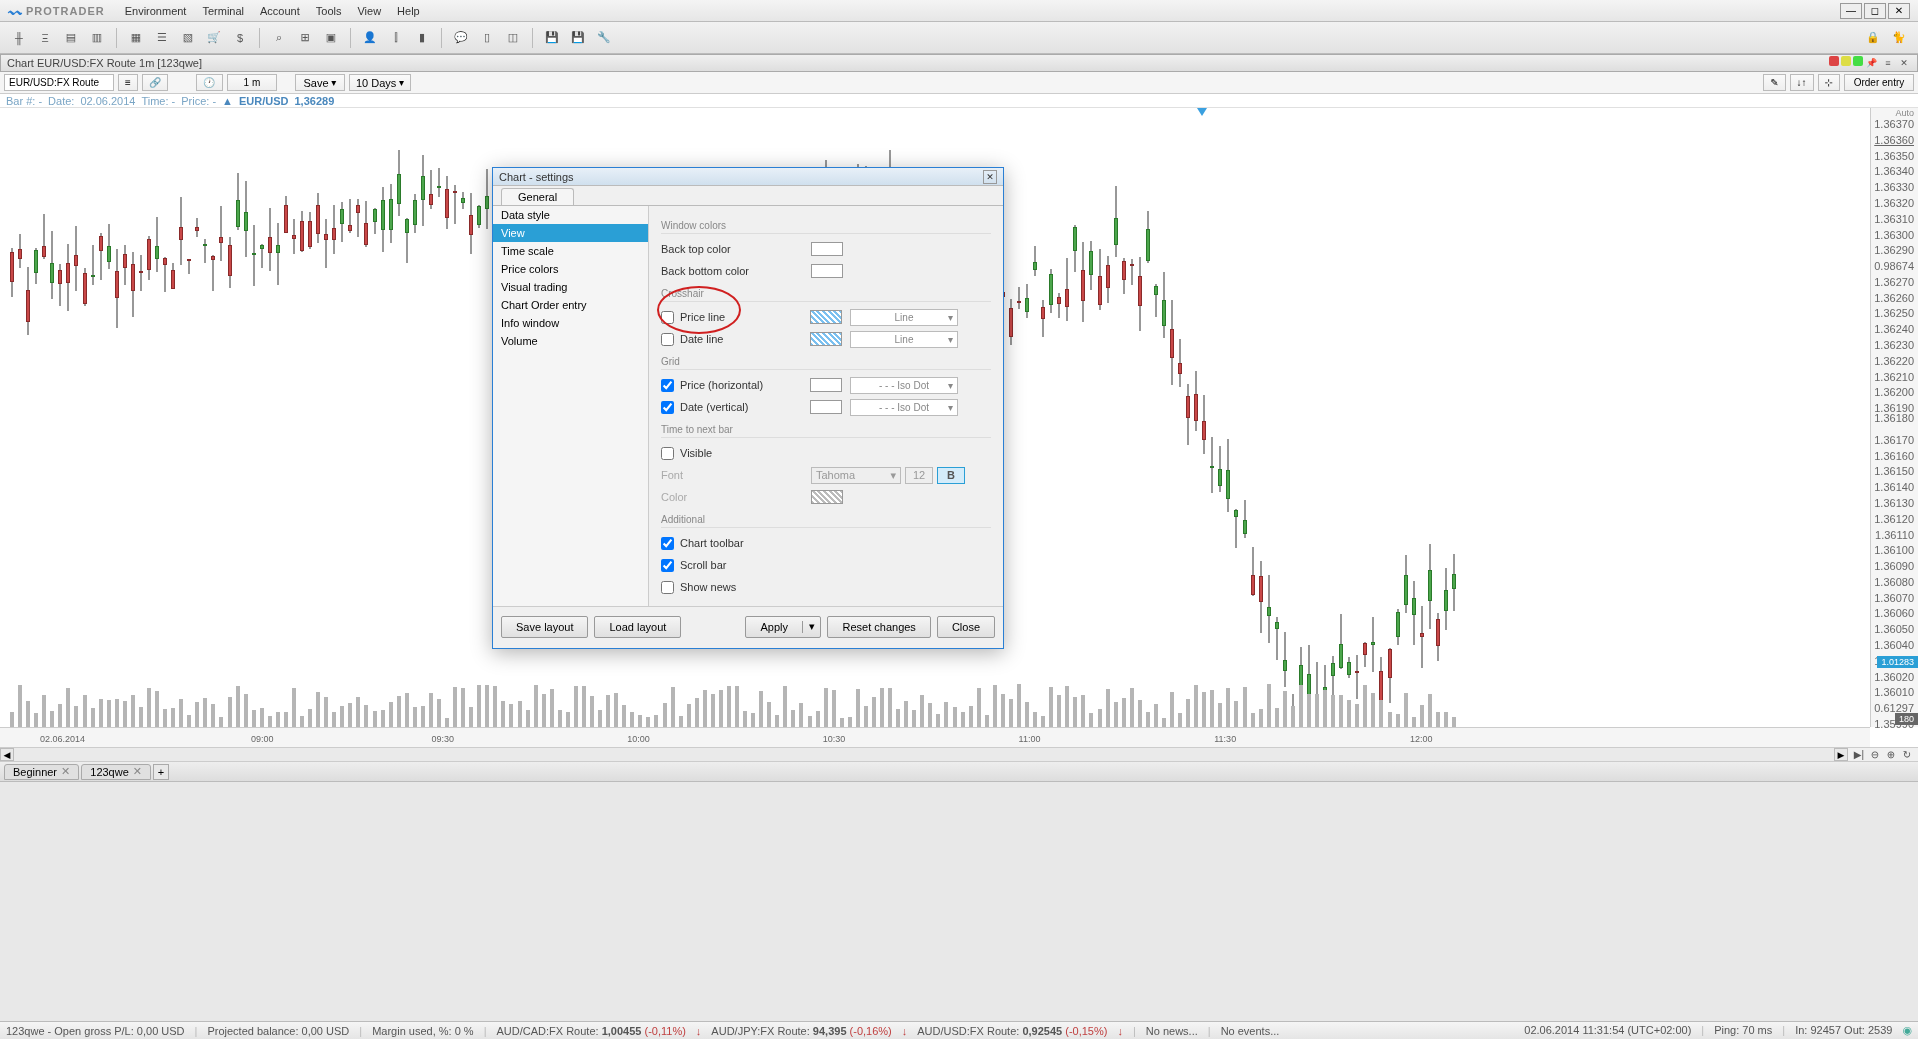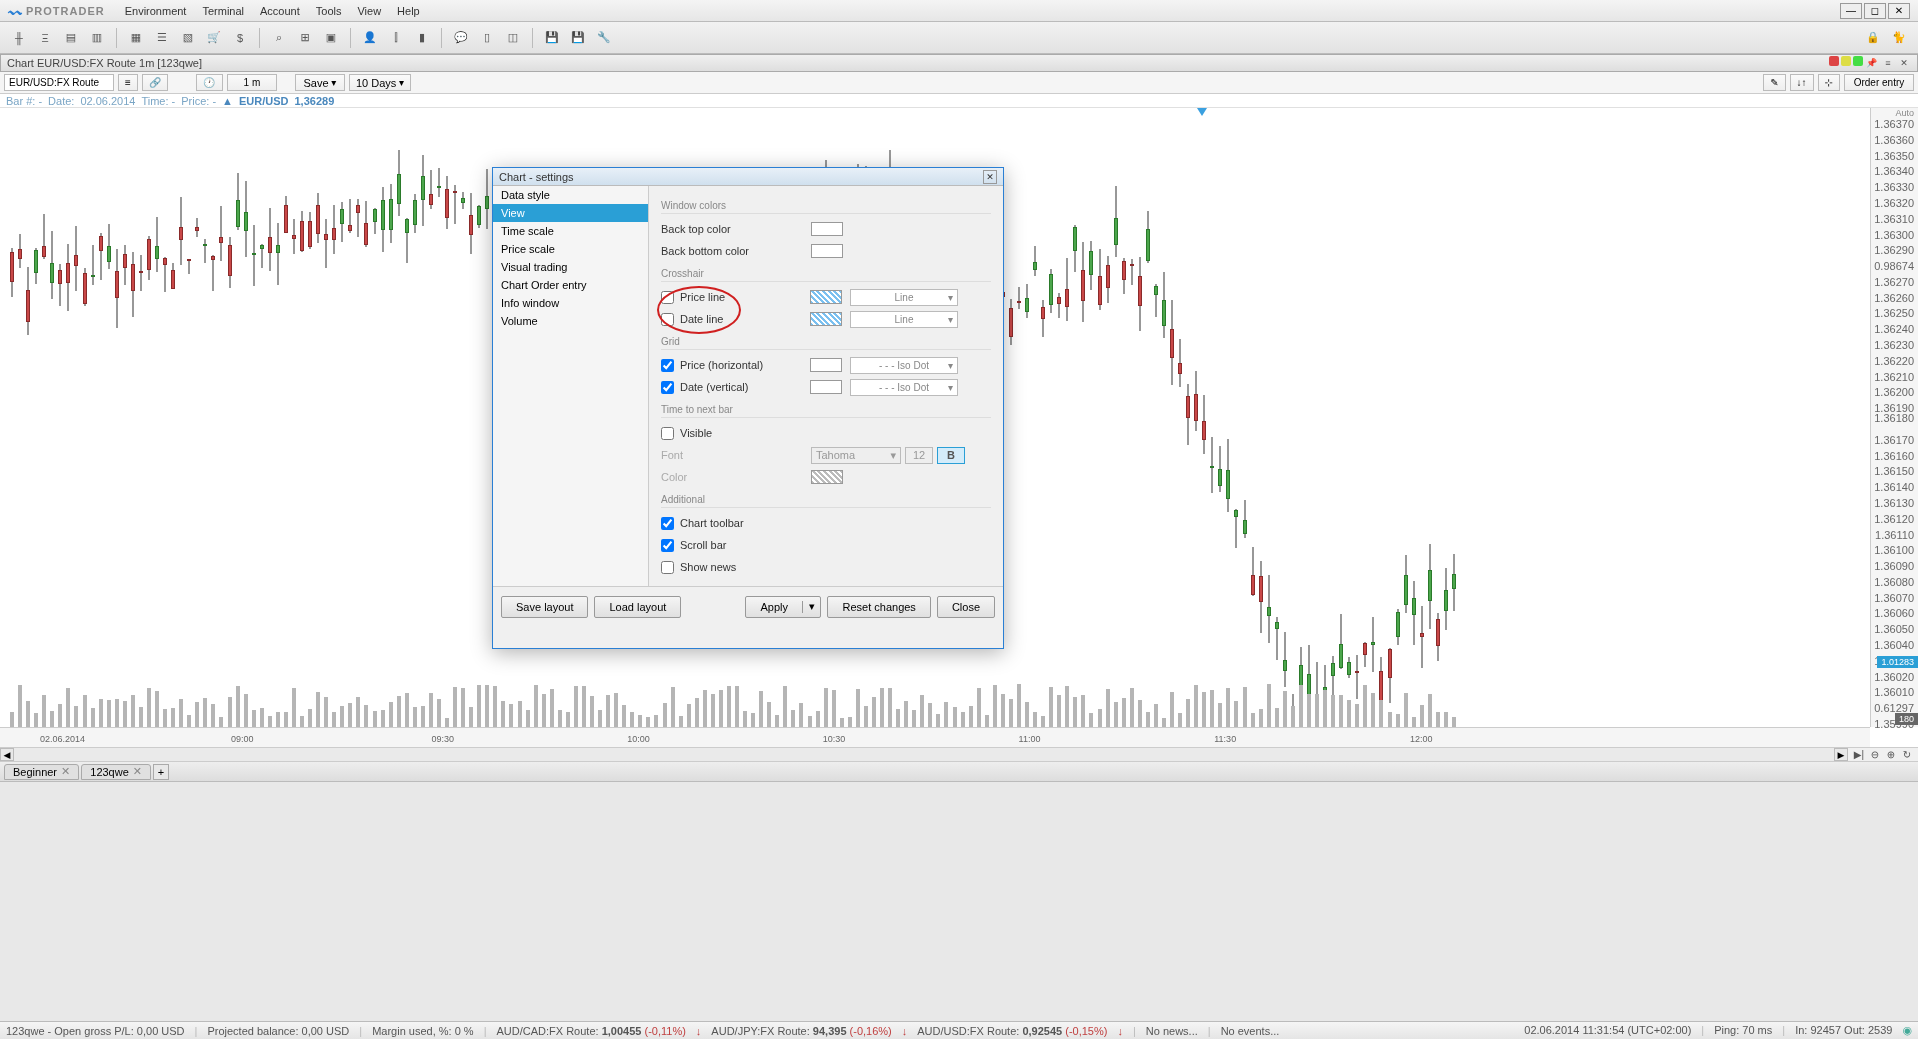--- a/index.html
+++ b/index.html
@@ -1110,21 +1110,21 @@
         <div class="wick" style="top:446.2734211428892px;height:56.71009764637188px"></div>
         <div class="body" style="top:466.2097659916339px;height:14.566150458444156px"></div>
       </div>
       <div class="vol-bar" style="left: 1451.94px; height: 10.049px;"></div>
     </div>
   <div class="marker-down" style="left:1197px;top:0;"></div>
   <div class="y-axis">
     <div class="auto-lbl">Auto</div>
     <div id="y-ticks">
         <div class="y-tick" style="top: 10px;">1.36370</div>
-        <div class="y-tick" style="top: 25.7895px;">1.36360</div>
+        <div class="y-tick" style="top: 25.7895px; text-decoration: underline;">1.36360</div>
         <div class="y-tick" style="top: 41.5789px;">1.36350</div>
         <div class="y-tick" style="top: 57.3684px;">1.36340</div>
         <div class="y-tick" style="top: 73.1579px;">1.36330</div>
         <div class="y-tick" style="top: 88.9474px;">1.36320</div>
         <div class="y-tick" style="top: 104.737px;">1.36310</div>
         <div class="y-tick" style="top: 120.526px;">1.36300</div>
         <div class="y-tick" style="top: 136.316px;">1.36290</div>
         <div class="y-tick" style="top: 152.105px;">0.98674</div>
         <div class="y-tick" style="top: 167.895px;">1.36270</div>
         <div class="y-tick" style="top: 183.684px;">1.36260</div>
@@ -1154,21 +1154,21 @@
         <div class="y-tick" style="top: 562.632px;">1.36020</div>
         <div class="y-tick" style="top: 578.421px;">1.36010</div>
         <div class="y-tick" style="top: 594.211px;">0.61297</div>
         <div class="y-tick" style="top: 610px;">1.35990</div>
       </div>
     <div class="y-price-tag" style="top:548px">1.01283</div>
     <div class="y-vol-tag" style="bottom:2px">180</div>
   </div>
   <div class="x-axis" id="x-axis">
       <div class="x-tick" style="left: 40px;">02.06.2014</div>
-      <div class="x-tick" style="left: 231px;">09:00</div>
+      <div class="x-tick" style="left: 251px;">09:00</div>
       <div class="x-tick" style="left: 431.429px;">09:30</div>
       <div class="x-tick" style="left: 627.143px;">10:00</div>
       <div class="x-tick" style="left: 822.857px;">10:30</div>
       <div class="x-tick" style="left: 1018.57px;">11:00</div>
       <div class="x-tick" style="left: 1214.29px;">11:30</div>
       <div class="x-tick" style="left: 1410px;">12:00</div>
     </div>
 </div>
 
 <div class="hscroll-row">
@@ -1220,26 +1220,29 @@
     <span>In: 92457 Out: 2539</span>
     <span style="color:#4a9">◉</span>
   </div>
 </div>
 
 <div class="overlay-dialog">
   <div class="dlg-title">
     <span>Chart - settings</span>
     <div class="x">✕</div>
   </div>
+  <div class="dlg-tabs">
+    <div class="dlg-tab">General</div>
+  </div>
   <div class="dlg-body">
     <div class="dlg-sidebar">
       <div class="dlg-side-item">Data style</div>
       <div class="dlg-side-item active">View</div>
       <div class="dlg-side-item">Time scale</div>
-      <div class="dlg-side-item">Price scale</div>
+      <div class="dlg-side-item">Price colors</div>
       <div class="dlg-side-item">Visual trading</div>
       <div class="dlg-side-item">Chart Order entry</div>
       <div class="dlg-side-item">Info window</div>
       <div class="dlg-side-item">Volume</div>
     </div>
     <div class="dlg-content">
       <div class="dlg-section-hdr">Window colors</div>
       <div class="dlg-row">
           <label>Back top color</label>
           <div class="color-swatch"></div>

